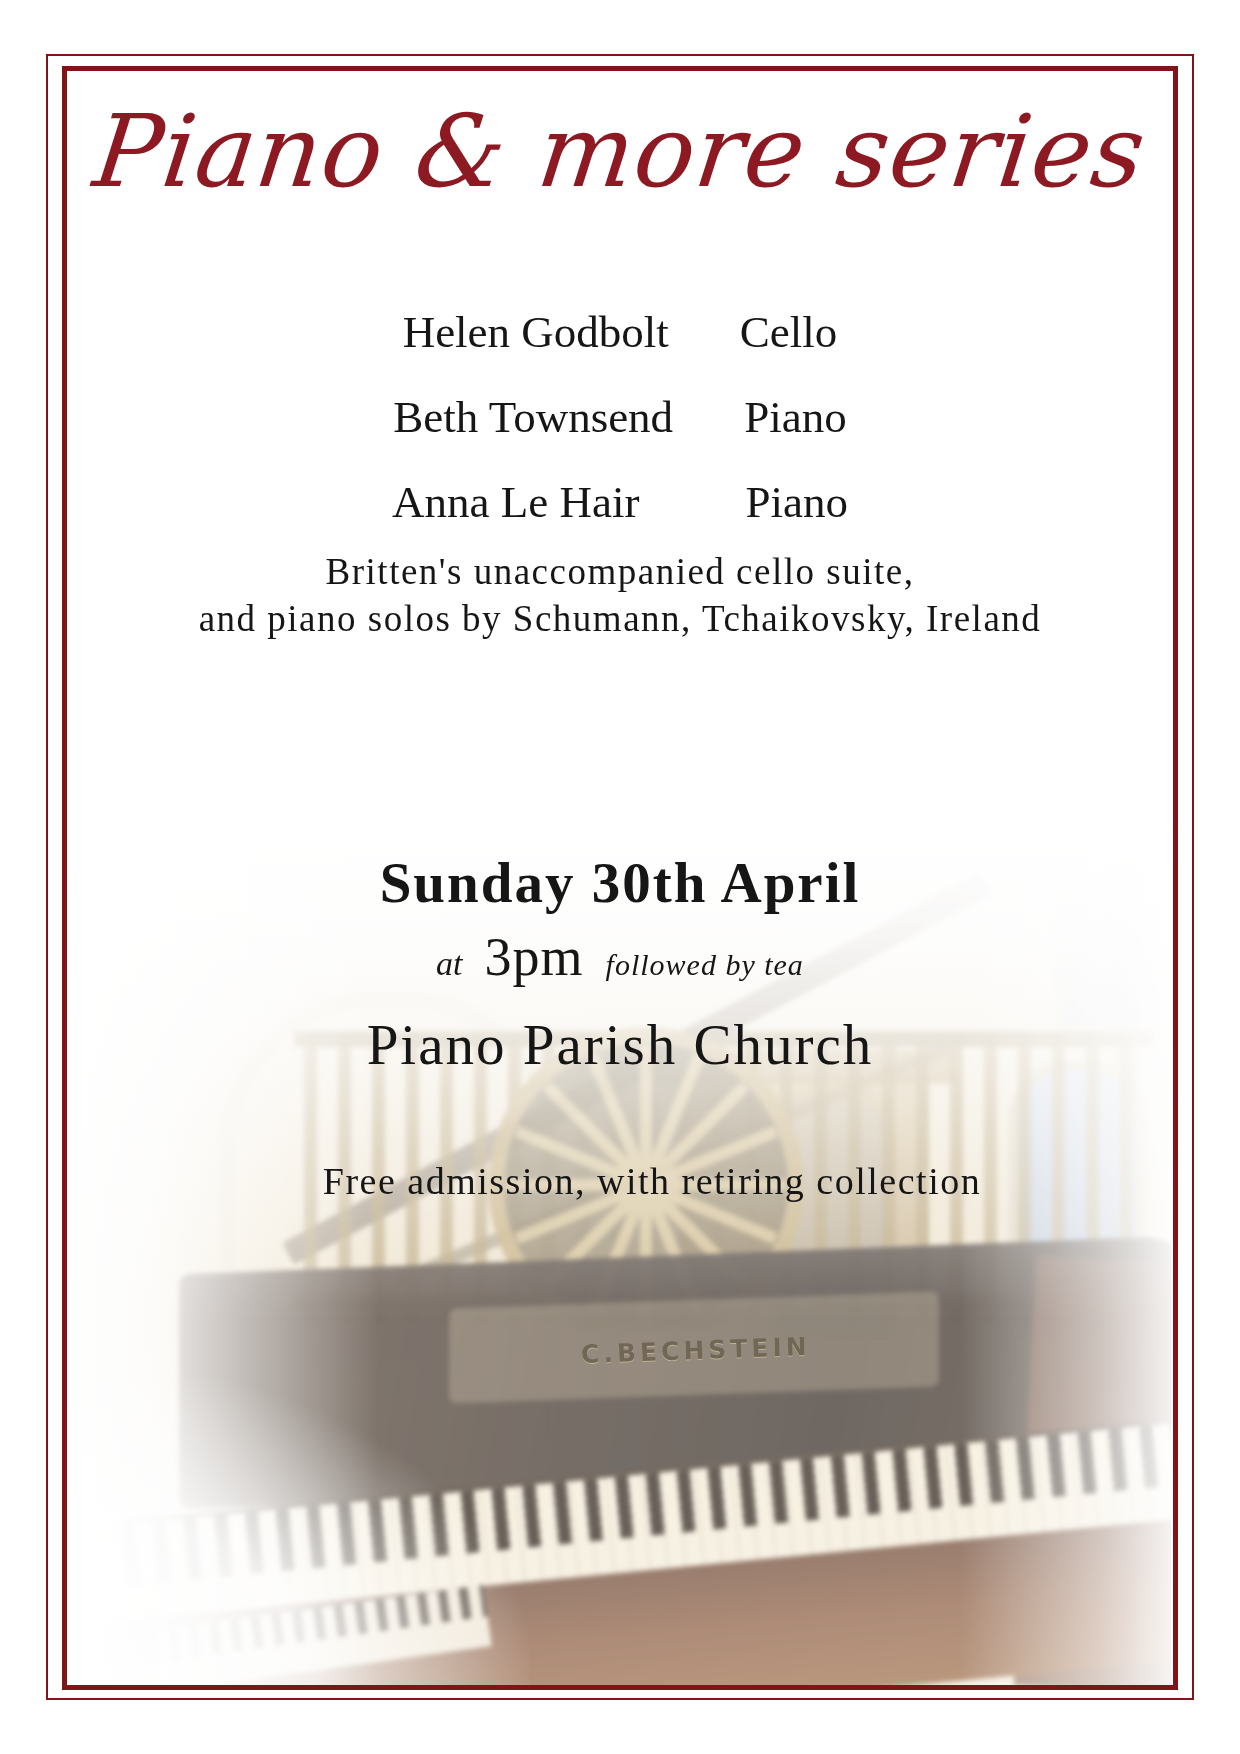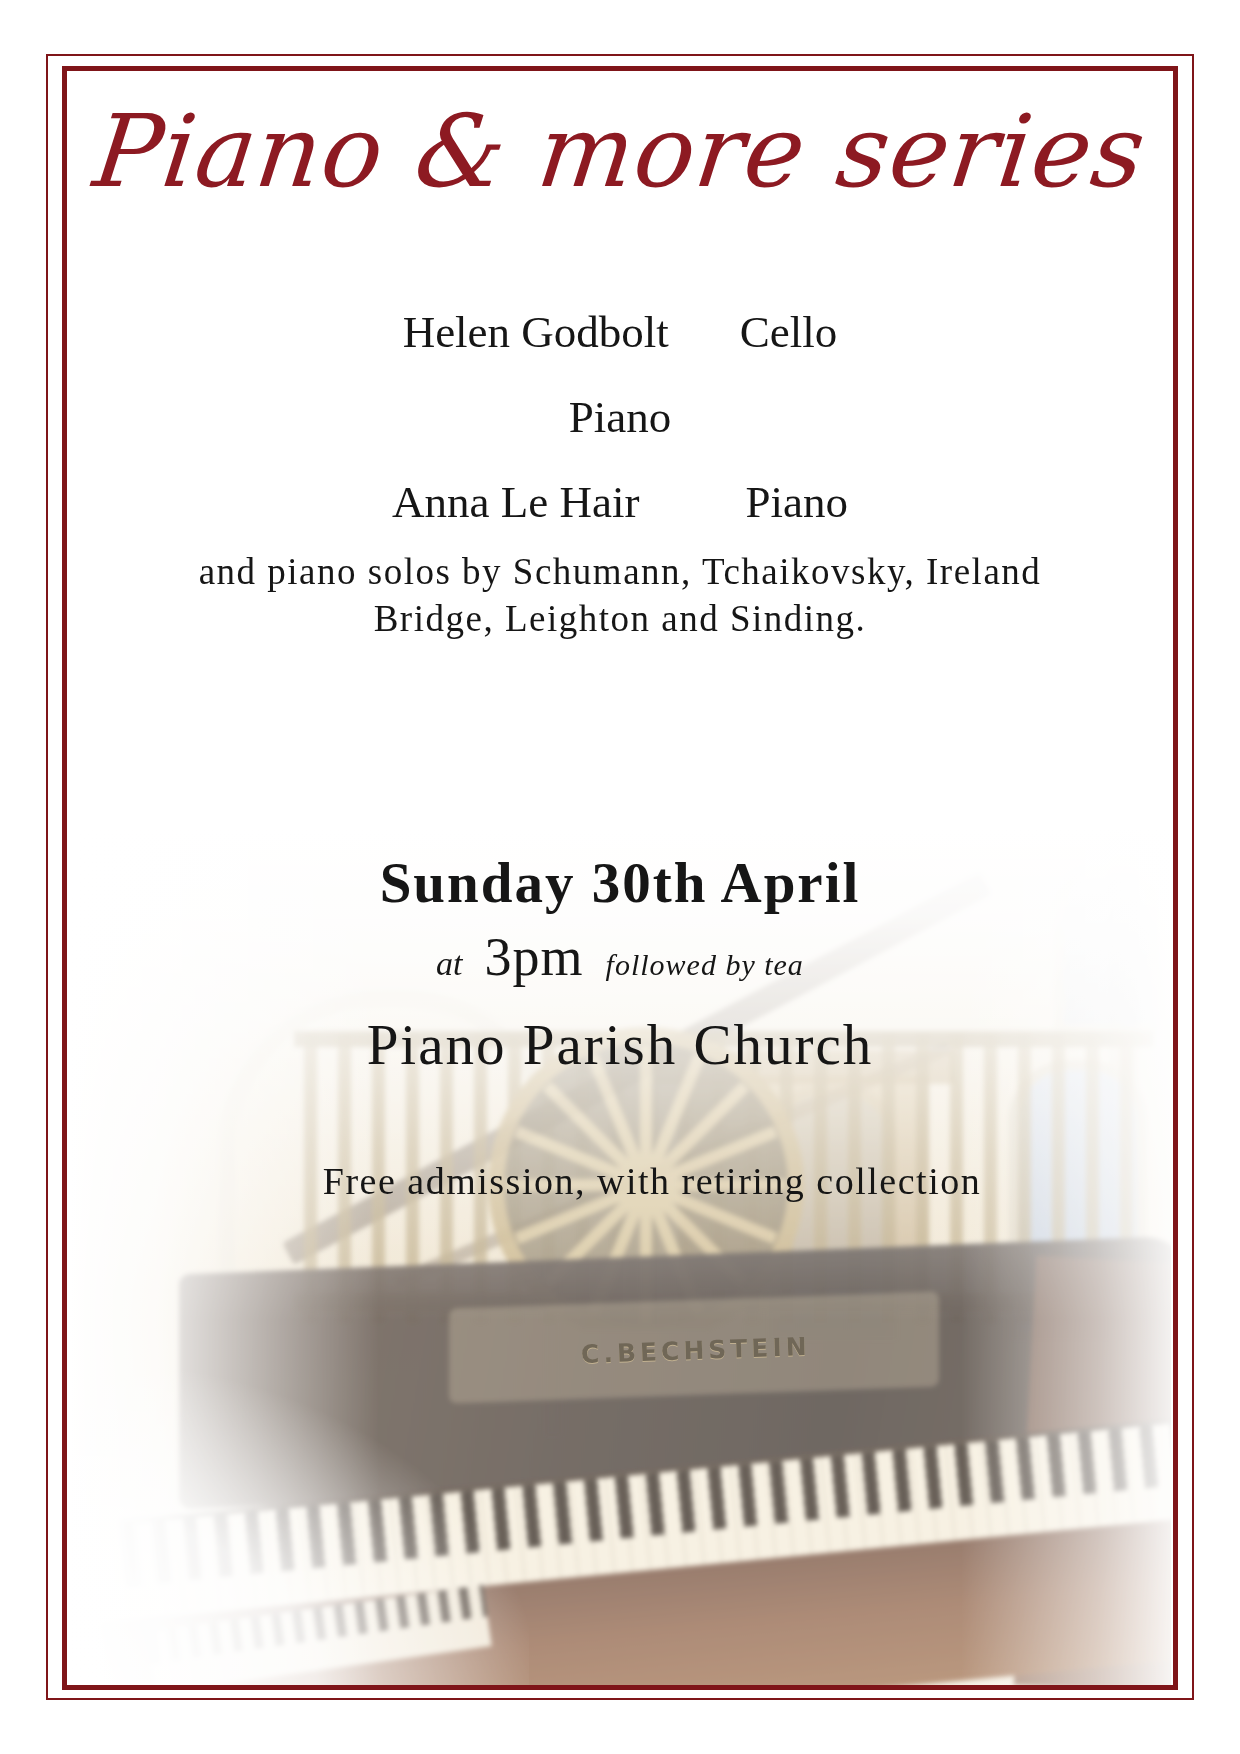--- a/index.html
+++ b/index.html
@@ -141,31 +141,32 @@
 <div class="border-inner"></div>
 
 <div class="layer title">Piano &amp; more series</div>
 
 <div class="layer performers">
   <div class="perf-row">
     <span>Helen Godbolt</span>
     <span>Cello</span>
   </div>
   <div class="perf-row">
+    <span>Beth Townsend</span>
     <span>Piano</span>
   </div>
   <div class="perf-row wide">
     <span>Anna Le Hair</span>
     <span>Piano</span>
   </div>
 </div>
 
 <div class="layer programme">
+  <div>Britten's unaccompanied cello suite,</div>
   <div>and piano solos by Schumann, Tchaikovsky, Ireland</div>
-  <div>Bridge, Leighton and Sinding.</div>
 </div>
 
 <div class="layer date">Sunday 30th April</div>
 
 <div class="layer time-line">
   <span class="time-prefix">at</span>
   <span class="time-big">3pm</span>
   <span class="time-note">followed by tea</span>
 </div>
 

